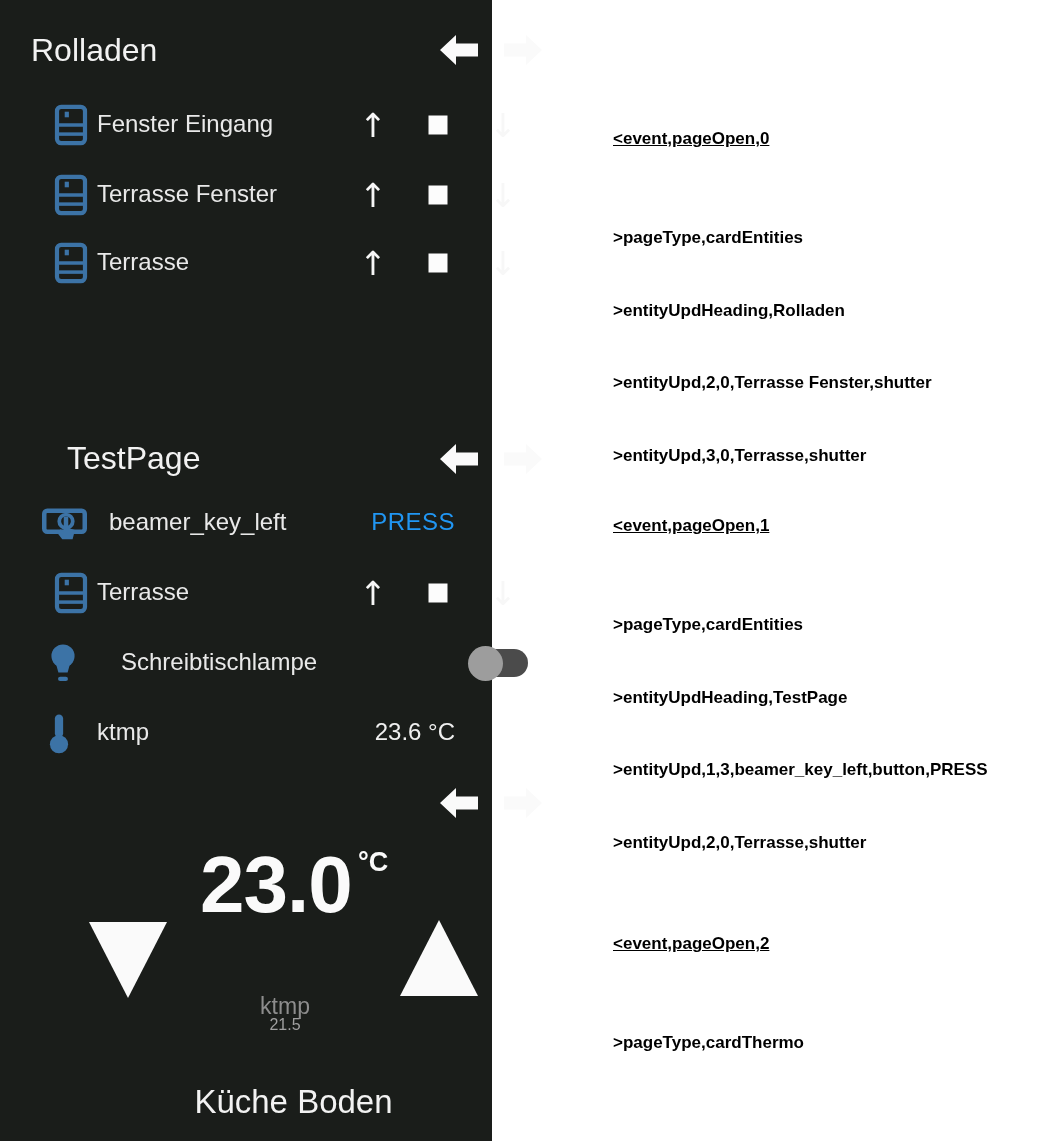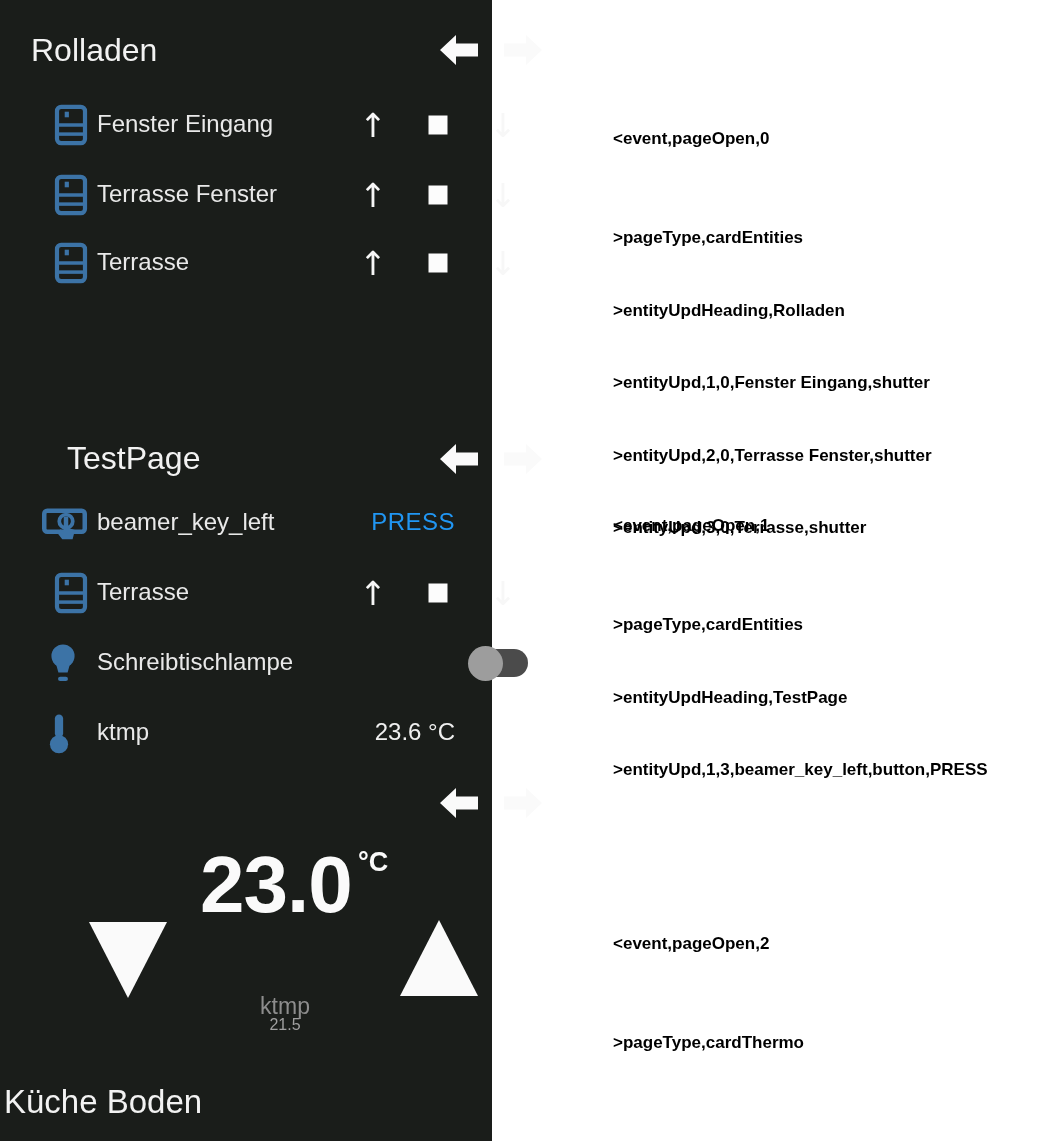--- a/index.html
+++ b/index.html
@@ -24,23 +24,23 @@
   .press{color:var(--press-blue);letter-spacing:0.5px;cursor:pointer;}
   .toggle{position:absolute;left:468px;width:60px;height:36px;cursor:pointer;}
   .toggle-track{position:absolute;left:6px;top:4px;width:54px;height:28px;border-radius:14px;background:var(--toggle-track);}
   .toggle-knob{position:absolute;left:0;top:0.5px;width:35px;height:35px;border-radius:50%;background:var(--toggle-knob);}
   .big-temp{position:absolute;left:200px;top:845px;font-size:80px;font-weight:bold;color:#fafafa;line-height:1;letter-spacing:-1px;}
   .big-unit{position:absolute;left:358px;top:849px;font-size:27px;font-weight:bold;color:#fafafa;line-height:1;}
   .tri{position:absolute;width:0;height:0;cursor:pointer;}
   .tri-down{border-left:39px solid transparent;border-right:39px solid transparent;border-top:76px solid #fafafa;}
   .tri-up{border-left:39px solid transparent;border-right:39px solid transparent;border-bottom:76px solid #fafafa;}
   .mid-col{position:absolute;left:230px;width:110px;text-align:center;}
-  .thermo-name{position:absolute;left:4px;top:1083px;width:565px;text-align:left;font-size:33px;color:var(--text-bright);}
+  .thermo-name{position:absolute;left:11px;top:1083px;width:565px;text-align:center;font-size:33px;color:var(--text-bright);}
   .log-block{position:absolute;left:613px;font-weight:bold;font-size:17px;line-height:24.2px;color:var(--log-text);white-space:pre;}
-  .log-event{margin-bottom:26px;}
+  .log-event{margin-bottom:26px;text-decoration:underline;}
 </style>
 </head>
 <body>
 
 <div class="page">
 
   <div class="panel">
 
     <div class="card-title" style="top:31px;">Rolladen</div>
     <div class="nav-btn" style="left:440px;top:32px;">
@@ -111,21 +111,21 @@
         </svg>
     </div>
 
     <div class="row-icon" style="left:42px;top:504px;">
       <svg width="45" height="39" viewBox="0 0 30 26">
           <rect x="1.5" y="4.5" width="27" height="14" rx="2" fill="none" stroke="currentColor" stroke-width="3"></rect>
           <circle cx="16" cy="11.5" r="4.5" fill="none" stroke="currentColor" stroke-width="2.5"></circle>
           <path fill="currentColor" d="M14.5,8.5 h3 v7.5 l4.5,1.3 -1.6,6.2 h-6.9 l-3.5,-4.5 2.5,-2.2 2,1.8 z"></path>
         </svg>
     </div>
-    <div class="row-label" style="top:523px;">beamer_key_left</div>
+    <div class="row-label" style="top:523px;margin-left:12px;">beamer_key_left</div>
     <div class="right-val press" style="top:523px;text-align:center;">PRESS</div>
 
     <div class="row-icon" style="left:54px;top:572px;">
       <svg width="34" height="42" viewBox="0 0 24 30">
           <g stroke="currentColor" fill="none">
             <rect x="2" y="2" width="20" height="26" rx="3" stroke-width="3"></rect>
             <line x1="3" y1="15" x2="21" y2="15" stroke-width="2.5"></line>
             <line x1="3" y1="21.5" x2="21" y2="21.5" stroke-width="2.5"></line>
             <line x1="9" y1="5.5" x2="9" y2="9.5" stroke-width="3"></line>
           </g>
@@ -138,21 +138,21 @@
 
     <div class="row-icon" style="left:48px;top:642px;">
       <svg width="30" height="43" viewBox="0 0 18 26">
           <g fill="currentColor">
             <circle cx="9" cy="8.5" r="7"></circle>
             <path d="M5,14 h8 l-1.2,4.5 h-5.6 z"></path>
             <rect x="6" y="21" width="6" height="2.6" rx="1.3"></rect>
           </g>
         </svg>
     </div>
-    <div class="row-label" style="top:663px;">Schreibtischlampe</div>
+    <div class="row-label" style="top:663px;margin-left:24px;">Schreibtischlampe</div>
     <div class="toggle" style="top:645px;">
       <div class="toggle-track"></div>
       <div class="toggle-knob"></div>
     </div>
 
     <div class="row-icon" style="left:49px;top:712px;">
       <svg width="20" height="43" viewBox="0 0 12 26">
           <g fill="currentColor">
             <rect x="3.5" y="1.5" width="5" height="14" rx="2.5"></rect>
             <circle cx="6" cy="19.5" r="5.5"></circle>
@@ -182,30 +182,30 @@
     <div class="mid-col" style="top:1016px;font-size:16px;color:var(--text-muted);">21.5</div>
     <div class="mid-col" style="top:993px;font-size:23px;color:var(--text-dim);">ktmp</div>
 
     <div class="thermo-name">Küche Boden</div>
   </div>
 
   <div class="log-block" style="top:79px;">
     <div class="log-event">&lt;event,pageOpen,0</div>
     <div>&gt;pageType,cardEntities</div>
     <div>&gt;entityUpdHeading,Rolladen</div>
-    <div>&gt;entityUpd,1,0,Fenster Eingang,shutter</div>
     <div>&gt;entityUpd,2,0,Terrasse Fenster,shutter</div>
     <div>&gt;entityUpd,3,0,Terrasse,shutter</div>
   </div>
 
   <div class="log-block" style="top:466px;">
     <div class="log-event">&lt;event,pageOpen,1</div>
     <div>&gt;pageType,cardEntities</div>
     <div>&gt;entityUpdHeading,TestPage</div>
     <div>&gt;entityUpd,1,3,beamer_key_left,button,PRESS</div>
+    <div>&gt;entityUpd,2,0,Terrasse,shutter</div>
   </div>
 
   <div class="log-block" style="top:884px;">
     <div class="log-event">&lt;event,pageOpen,2</div>
     <div>&gt;pageType,cardThermo</div>
   </div>
 
 </div>
 
 </body></html>

